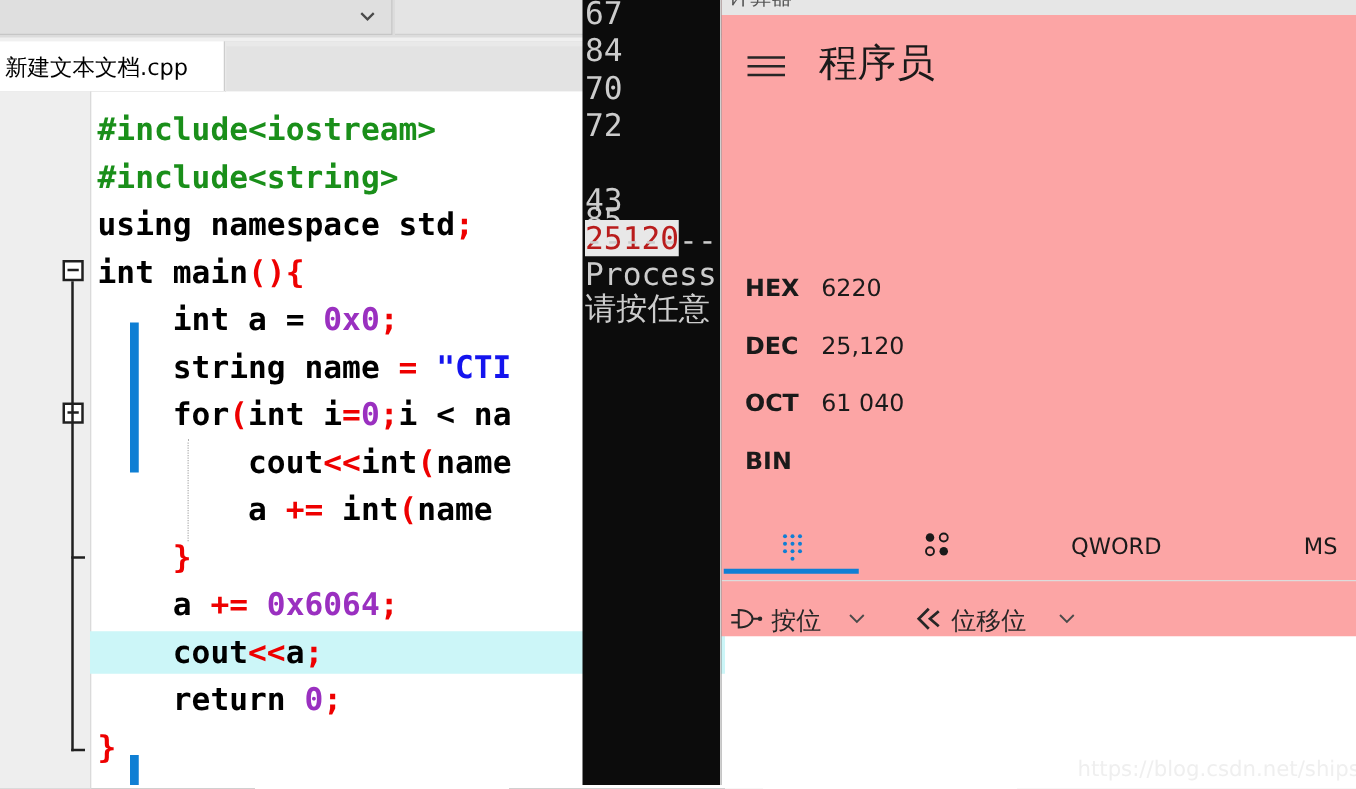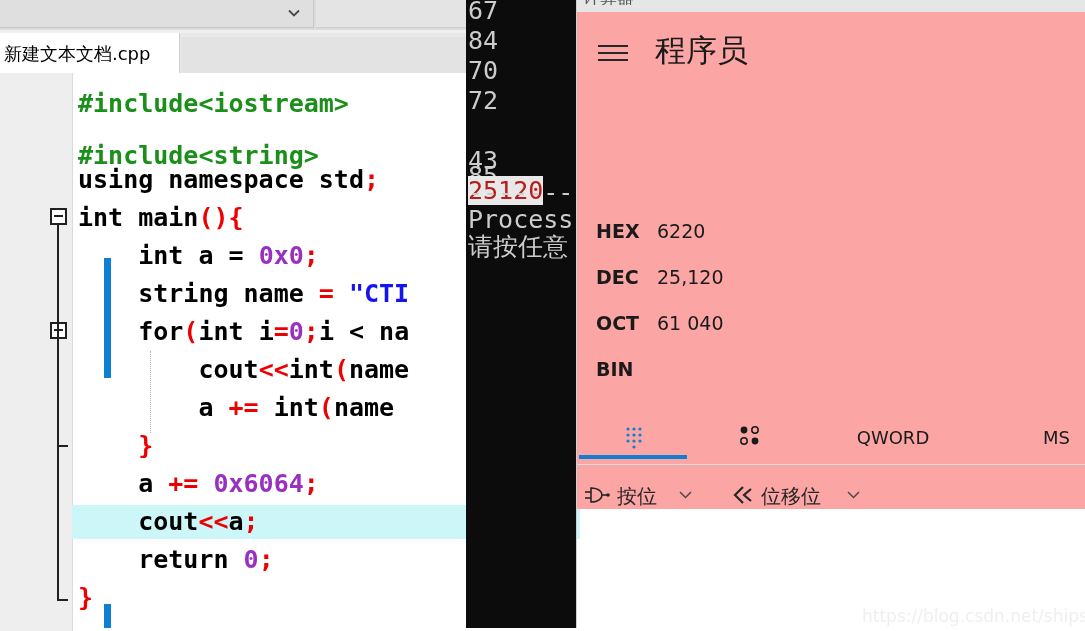--- a/index.html
+++ b/index.html
@@ -318,21 +318,21 @@
           <div class="fold-box" style="top: 249px;"></div>
           <div class="fold-line" style="top: 152px; height: 376px;"></div>
           <div class="fold-tick" style="top: 372px;"></div>
           <div class="fold-tick" style="top: 526px;"></div>
         </div>
       <div id="hl-layer">
           <div class="hl-line" style="top: 432px;"></div>
         </div>
       <div id="code-layer">
           <div class="code" style="top: 12px;"><span class="tok-inc">#include&lt;iostream&gt;</span></div>
-          <div class="code" style="top: 50px; margin-top: 14px;"><span class="tok-inc">#include&lt;string&gt;</span></div>
+          <div class="code" style="top: 50px;"><span class="tok-inc">#include&lt;string&gt;</span></div>
           <div class="code" style="top: 88px;"><span class="tok-kw">using namespace std</span><span class="tok-pun">;</span></div>
           <div class="code" style="top: 126px;"><span class="tok-kw">int main</span><span class="tok-pun">(){</span></div>
           <div class="code" style="top: 164px;"><span class="tok-kw">    int a = </span><span class="tok-num">0x0</span><span class="tok-pun">;</span></div>
           <div class="code" style="top: 202px;"><span class="tok-kw">    string name </span><span class="tok-pun">= </span><span class="tok-str">"CTI</span></div>
           <div class="code" style="top: 240px;"><span class="tok-kw">    for</span><span class="tok-pun">(</span><span class="tok-kw">int i</span><span class="tok-pun">=</span><span class="tok-num">0</span><span class="tok-pun">;</span><span class="tok-kw">i &lt; na</span></div>
           <div class="code" style="top: 278px;"><span class="tok-kw">        cout</span><span class="tok-pun">&lt;&lt;</span><span class="tok-kw">int</span><span class="tok-pun">(</span><span class="tok-kw">name</span></div>
           <div class="code" style="top: 316px;"><span class="tok-kw">        a </span><span class="tok-pun">+= </span><span class="tok-kw">int</span><span class="tok-pun">(</span><span class="tok-kw">name</span></div>
           <div class="code" style="top: 354px;"><span class="tok-pun">    }</span></div>
           <div class="code" style="top: 392px;"><span class="tok-kw">    a </span><span class="tok-pun">+= </span><span class="tok-num">0x6064</span><span class="tok-pun">;</span></div>
           <div class="code" style="top: 430px;"><span class="tok-kw">    cout</span><span class="tok-pun">&lt;&lt;</span><span class="tok-kw">a</span><span class="tok-pun">;</span></div>

